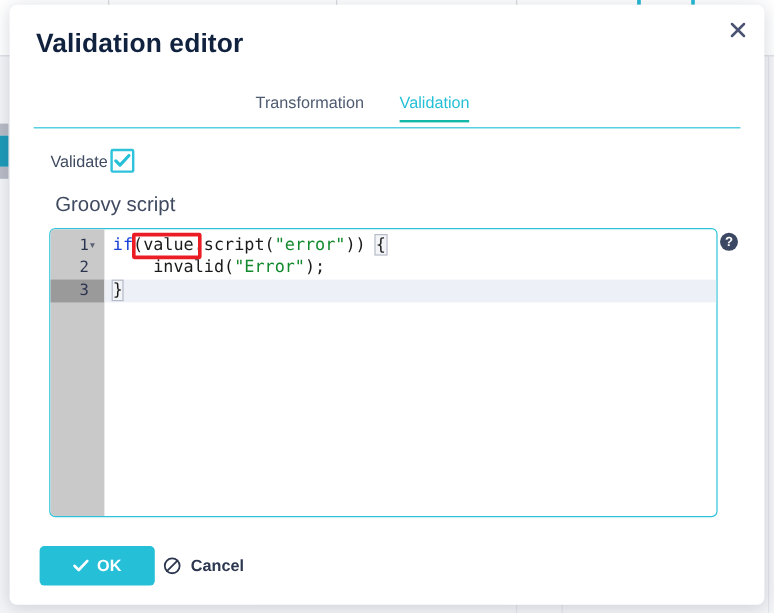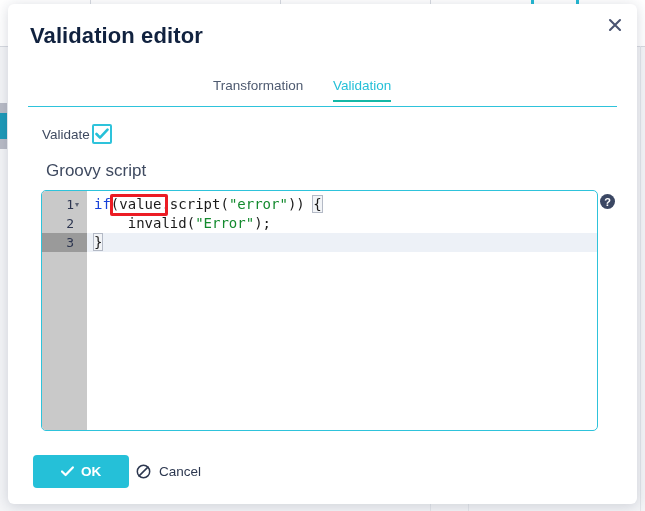--- a/index.html
+++ b/index.html
@@ -285,21 +285,21 @@
   }
   #cancel-button {
     position: absolute;
     left: 128px;
     top: 451px;
     height: 33px;
     background: transparent;
     border: none;
     color: #2d3850;
     font-size: 13.5px;
-    font-weight: normal;
+    font-weight: bold;
     font-family: "Liberation Sans", sans-serif;
     display: flex;
     align-items: center;
     gap: 8px;
     cursor: pointer;
     padding: 0;
   }
   .btn-ico { display: flex; align-items: center; }
 </style>
 </head>

